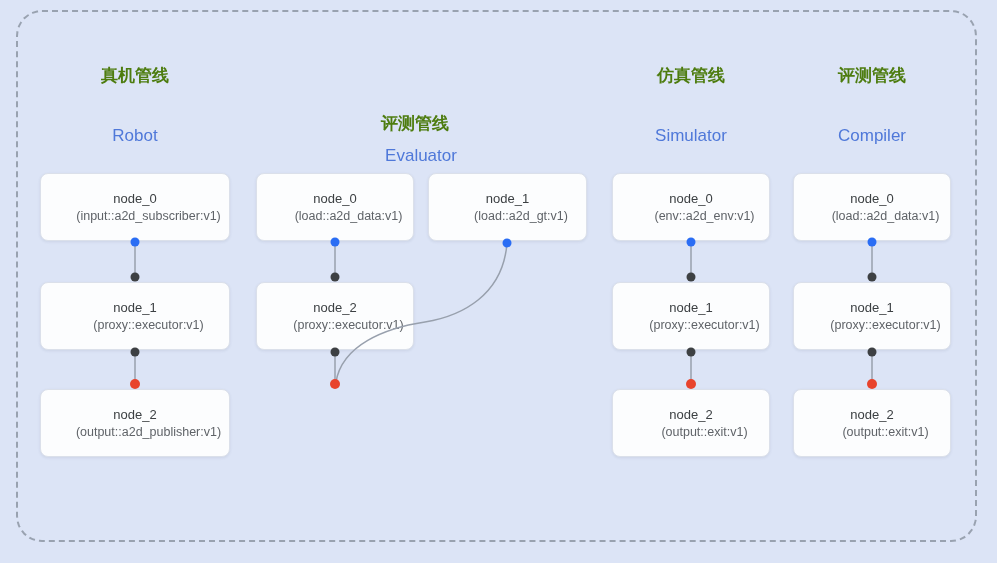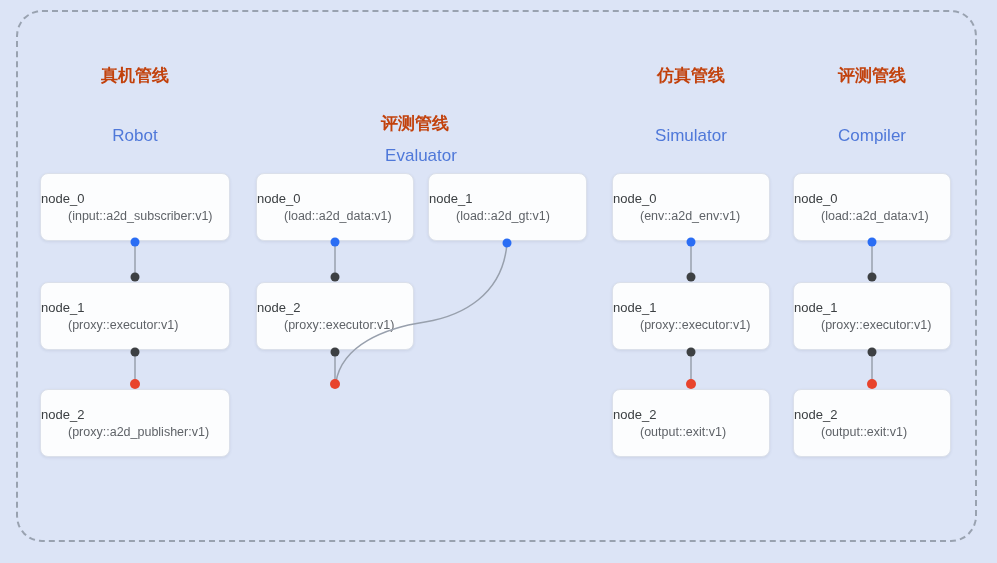--- a/index.html
+++ b/index.html
@@ -19,40 +19,41 @@
     width:961px;height:532px;
     border:2px dashed #99a2b0;
     border-radius:26px;
     box-sizing:border-box;
   }
   .title-zh{
     position:absolute;
     transform:translateX(-50%);
     font-size:17px;
     font-weight:700;
-    color:#c2410c;
+    color:#4d7c0f;
     white-space:nowrap;
   }
   .title-en{
     position:absolute;
     transform:translateX(-50%);
     font-size:17px;
     font-weight:500;
     color:#4f78d9;
     white-space:nowrap;
   }
   .node{
     position:absolute;
     box-sizing:border-box;
     background:#fcfdfe;
     border:1px solid #dbe0ea;
     border-radius:8px;
     box-shadow:0 1px 3px rgba(60,70,100,0.10);
     display:flex;
     flex-direction:column;
+    align-items:center;
     justify-content:center;
     gap:5px;
   }
   .node .name{
     font-size:13px;
     color:#3c4043;
     line-height:1;
   }
   .node .type{
     font-size:12.5px;
@@ -93,21 +94,21 @@
   <div class="node" style="left:40px;top:173px;width:190px;height:68px;">
     <span class="name">node_0</span>
     <span class="type">(input::a2d_subscriber:v1)</span>
   </div>
   <div class="node" style="left:40px;top:282px;width:190px;height:68px;">
     <span class="name">node_1</span>
     <span class="type">(proxy::executor:v1)</span>
   </div>
   <div class="node" style="left:40px;top:389px;width:190px;height:68px;">
     <span class="name">node_2</span>
-    <span class="type">(proxy::a2d_publisher:v1)</span>
+    <span class="type">(output::a2d_publisher:v1)</span>
   </div>
 
   <div class="node" style="left:256px;top:173px;width:158px;height:68px;">
     <span class="name">node_0</span>
     <span class="type">(load::a2d_data:v1)</span>
   </div>
   <div class="node" style="left:428px;top:173px;width:159px;height:68px;">
     <span class="name">node_1</span>
     <span class="type">(load::a2d_gt:v1)</span>
   </div>

